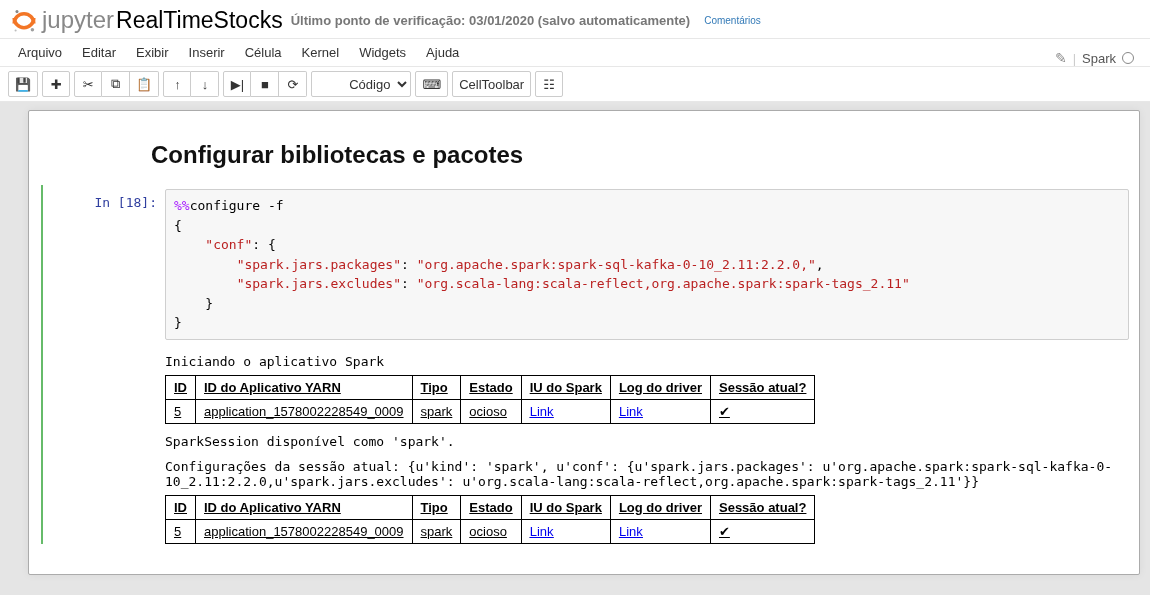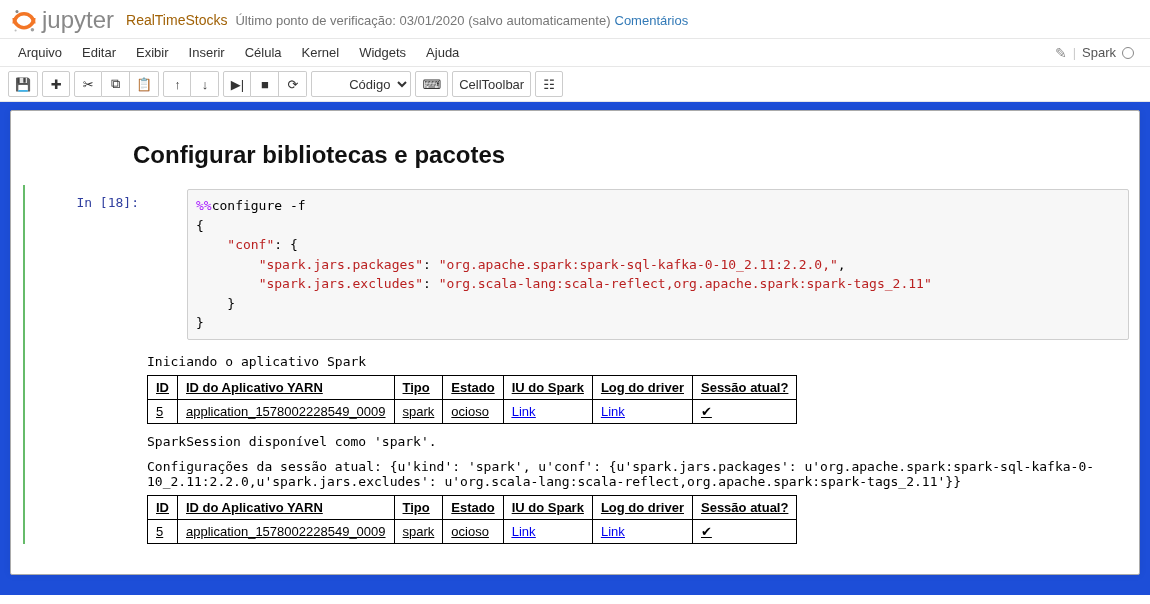--- a/index.html
+++ b/index.html
@@ -1,42 +1,42 @@
 <!DOCTYPE html>
 <html><head>
 <meta charset="utf-8">
 <style>
 * { box-sizing: border-box; margin: 0; padding: 0; }
 body { font-family: "Helvetica Neue", Helvetica, Arial, sans-serif; font-size: 13px; color: #000; background: #fff; }
 .header { display: flex; align-items: center; padding: 6px 10px 4px 10px; }
 .logo { display: flex; align-items: center; font-size: 24px; color: #888; }
 .logo-icon { width: 28px; height: 28px; margin-right: 4px; }
-.nb-name { font-size: 14px; color: #a16207; margin-left: 12px; }
-.checkpoint { font-size: 13px; color: #777; margin-left: 8px; }
-.comments { font-size: 13px; color: #337ab7; margin-left: 4px; cursor: pointer; }
-.menubar { display: flex; align-items: center; border-top: 1px solid #e7e7e7; border-bottom: 1px solid #e7e7e7; background: #fff; padding: 0 8px; }
+.nb-name { font-size: 23px; color: #000000; margin-left: 2px; }
+.checkpoint { font-size: 13px; color: #777; margin-left: 8px; font-weight: bold; }
+.comments { font-size: 10px; color: #337ab7; margin-left: 14px; cursor: pointer; }
+.menubar { display: flex; align-items: flex-end; border-top: 1px solid #e7e7e7; border-bottom: 1px solid #e7e7e7; background: #fff; padding: 0 8px; }
 .menu-item-bar { padding: 6px 10px; color: #333; cursor: pointer; font-size: 13px; }
 .menubar-right { margin-left: auto; display: flex; align-items: center; gap: 6px; padding-right: 8px; }
 .kernel-name { color: #555; font-size: 13px; }
 .kernel-idle { width: 12px; height: 12px; border: 1.5px solid #888; border-radius: 50%; display: inline-block; }
 .pencil { color: #888; font-size: 14px; }
 .sep { color: #ccc; }
 .toolbar { display: flex; align-items: center; gap: 4px; padding: 4px 8px; border-bottom: 1px solid #e7e7e7; background: #fff; }
 .btn { height: 26px; min-width: 28px; border: 1px solid #ccc; background: #fff; border-radius: 2px; display: inline-flex; align-items: center; justify-content: center; cursor: pointer; font-size: 13px; padding: 0 6px; color: #333; }
 .btn-group { display: inline-flex; }
 .btn-group .btn { border-radius: 0; }
 .btn-group .btn:first-child { border-radius: 2px 0 0 2px; }
 .btn-group .btn:last-child { border-radius: 0 2px 2px 0; }
 .btn-group .btn + .btn { border-left: none; }
 select.btn { min-width: 100px; text-align: right; padding: 0 4px; }
-.notebook-area { background: #1d4ed8; padding: 8px 10px 20px 10px; }
+.notebook-area { background: #e5e5e5; padding: 8px 10px 20px 28px; }
 .notebook { background: #fff; border: 1px solid #ababab; border-radius: 2px; padding: 6px 0 20px 0; box-shadow: 0 0 8px rgba(0,0,0,.06); }
 .cell { padding: 4px 10px; }
 .md-cell h2 { font-size: 24px; font-weight: 700; color: #111; padding: 20px 10px 12px 112px; }
-.code-cell { display: flex; gap: 40px; }
+.code-cell { display: flex; }
 .prompt { width: 112px; text-align: right; padding: 6px 8px 0 0; color: #303F9F; font-family: monospace; font-size: 13px; flex-shrink: 0; }
 .input-area { flex: 1; border: 1px solid #cfcfcf; background: #f7f7f7; border-radius: 2px; padding: 6px 8px; font-family: monospace; font-size: 13px; line-height: 1.5; white-space: pre; overflow-x: auto; }
 .green-border { border-left: 2px solid #66BB6A; margin-left: 12px; padding-left: 0; }
 .output-area { padding-left: 122px; padding-right: 12px; font-family: monospace; font-size: 13px; }
 .output-area p { margin: 10px 0 6px 0; }
 table.spark { border-collapse: collapse; margin: 6px 0 10px 0; text-decoration: underline; }
 table.spark th, table.spark td { border: 1px solid #000; padding: 4px 8px; text-align: left; font-family: "Helvetica Neue", Helvetica, Arial, sans-serif; font-size: 13px; }
 table.spark th { font-weight: 700; }
 a.link { color: #0000EE; text-decoration: underline; }
 .cm-op { color: #AA22FF; }

